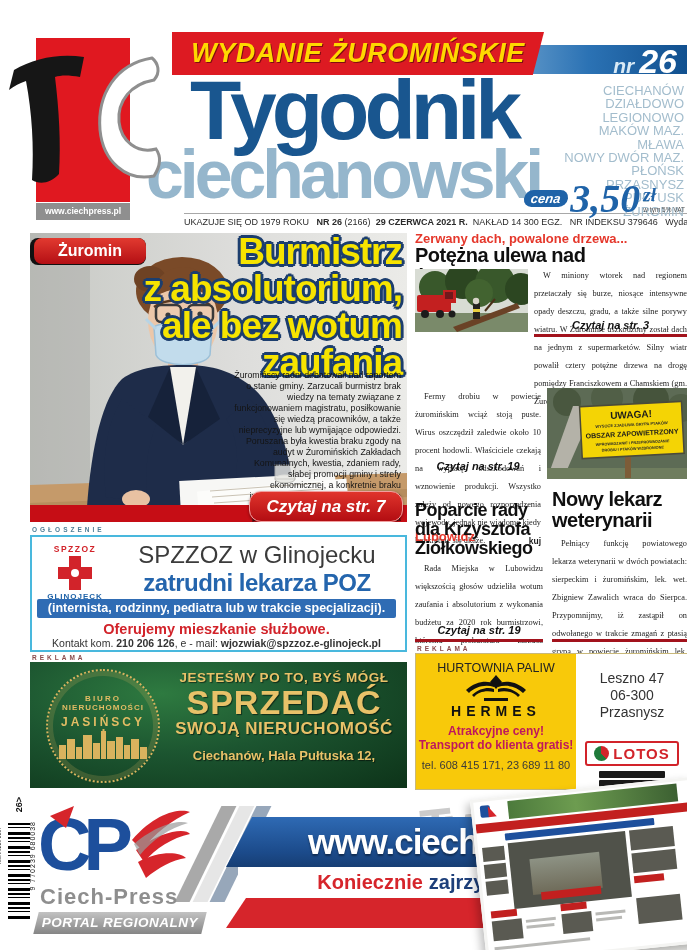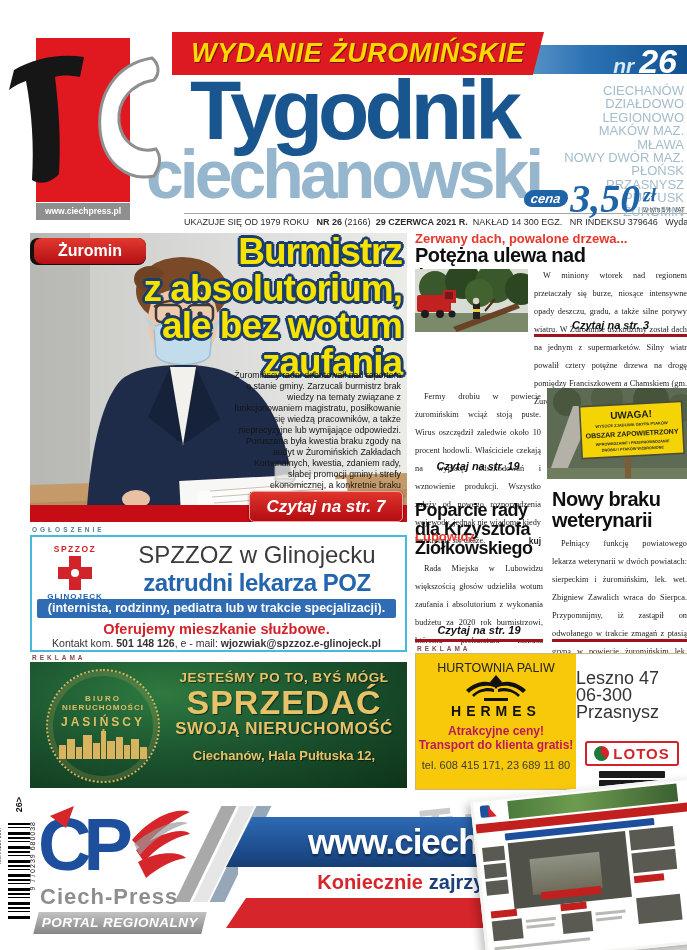--- a/index.html
+++ b/index.html
@@ -49,21 +49,21 @@
        border-radius:8px;color:#fff;font-weight:800;font-size:16px;text-align:center;line-height:26px;}
   .lead-h{position:absolute;right:5px;top:0;text-align:right;z-index:2;
        font-weight:800;font-size:37px;line-height:37px;letter-spacing:-1px;color:#f6e400;
        text-shadow:-2px -2px 0 #1c3e6e,2px -2px 0 #1c3e6e,-2px 2px 0 #1c3e6e,2px 2px 0 #1c3e6e,
                    0 3px 0 #1c3e6e,3px 0 0 #1c3e6e,-3px 0 0 #1c3e6e,0 -3px 0 #1c3e6e;}
   .lead-body{position:absolute;right:6px;top:137px;width:168px;text-align:right;z-index:2;
        font-size:8.8px;line-height:11px;color:#141414;}
   .lead-kuj{position:absolute;right:8px;top:263px;font-size:10px;font-weight:800;z-index:2;}
   .lead-bar{position:absolute;left:0;top:272px;width:100%;height:17px;background:#c60d15;z-index:1;}
   .readmore7{position:absolute;right:4px;top:258px;width:152px;height:29px;z-index:3;
-       background:linear-gradient(180deg,#e0342c,#b30d12);border-radius:5px;
+       background:linear-gradient(180deg,#e0342c,#b30d12);border-radius:12px;
        border:1px solid #f0a0a0;color:#fff;font-style:italic;font-weight:800;font-size:17px;
        text-align:center;line-height:29px;box-shadow:0 1px 3px rgba(0,0,0,.4);}
 
   
   .kicker{color:#e5372b;font-size:13px;font-weight:600;}
   .hl{color:#0f0f0f;font-weight:800;letter-spacing:-.5px;}
   .body{font-family:"Liberation Serif",serif;font-size:8.3px;line-height:18px;
         text-align:justify;color:#1c1c1c;}
   .body .ind{display:inline-block;width:9px;}
   .kuj{font-weight:800;font-family:"Liberation Sans",sans-serif;font-size:8.5px;float:right;}
@@ -110,21 +110,21 @@
   .gtxt .l5{font-size:13px;font-weight:800;}
 
   .hermes{left:415px;top:653px;width:272px;height:135px;border:1px solid #c8b87a;display:flex;}
   .hm-left{width:160px;background:#f8c90a;display:flex;flex-direction:column;align-items:center;
         padding-top:7px;}
   .hm-top{font-size:12.5px;color:#222;}
   .hm-name{font-size:14px;font-weight:800;letter-spacing:5px;color:#111;margin-top:1px;}
   .hm-promo{font-size:12px;font-weight:800;color:#be185d;line-height:14px;text-align:center;margin-top:5px;}
   .hm-tel{font-size:11px;color:#3a3a3a;margin-top:7px;}
   .hm-right{flex:1;background:#fff;display:flex;flex-direction:column;align-items:center;}
-  .hm-addr{font-size:18px;color:#333;line-height:17px;margin-top:16px;}
+  .hm-addr{font-size:14px;color:#333;line-height:17px;text-align:center;margin-top:16px;}
   .lotos{margin-top:20px;border:2px solid #d2232a;border-radius:3px;padding:2px 7px;
         display:flex;align-items:center;gap:4px;background:#fff;}
   .lotos .dot{width:15px;height:15px;border-radius:50%;background:conic-gradient(#d2232a 0 140deg,#1f7a3a 140deg 360deg);}
   .lotos .lt{font-size:15px;font-weight:900;color:#d2232a;letter-spacing:1px;}
   .lotos-bars{margin-top:3px;}
   .lotos-bars div{width:66px;height:7px;background:#1a1a1a;margin-top:2px;border-radius:1px;}
 
   
   .wmark{left:420px;top:788px;font-size:52px;font-weight:800;letter-spacing:-3px;color:#cbcbcb;
         transform:rotate(-6deg);z-index:0;}
@@ -368,42 +368,42 @@
 
   <div class="abs kicker" style="left:415px;top:489px;margin-top:40px;">Lubowidz</div>
   <div class="abs hl" style="left:415px;top:501px;font-size:18px;line-height:19px;width:130px;">Poparcie rady dla Krzysztofa Ziółkowskiego</div>
   <div class="abs body" style="left:415px;top:560px;width:128px;">
     <span class="ind"></span><span>Rada Miejska w Lubowidzu większością głosów udzieliła wotum zaufania i absolutorium z wykonania budżetu za 2020 rok burmistrzowi, któremu prokuratura zarzuca przestępstwa zagrożone karą do 10 lat pozbawienia wolności. Podczas sesji w obu głosowaniach wyniki były identyczne: 12 radnych głosowało za, zaś 3 radnych było przeciwnych.</span>
     <span class="kuj">kuj</span>
   </div>
   <div class="abs readmore" style="left:415px;top:624px;width:128px;">Czytaj na str. 19</div>
   <div class="abs rule" style="left:415px;top:639px;width:128px;"></div>
 
-  <div class="abs hl" style="left:552px;top:489px;font-size:20px;line-height:21px;width:135px;">Nowy braku weterynarii</div>
+  <div class="abs hl" style="left:552px;top:489px;font-size:20px;line-height:21px;width:135px;">Nowy lekarz weterynarii</div>
   <div class="abs body" style="left:552px;top:535px;width:135px;">
     <span class="ind"></span><span>Pełniący funkcję powiatowego lekarza weterynarii w dwóch powiatach: sierpeckim i żuromińskim, lek. wet. Zbigniew Zawalich wraca do Sierpca. Przypomnijmy, iż zastąpił on odwołanego w trakcie zmagań z ptasią grypą w powiecie żuromińskim lek. wet. Vaclava Babińskiego. Od 1 lipca funkcję tę obejmie Anna Zawadzka, dotychczasowa powiatowa lekarz weterynarii w Przasnyszu.</span><br>
     <span class="kuj">kuj</span>
   </div>
   <div class="abs rule" style="left:552px;top:639px;width:135px;"></div>
 
   <div class="abs lbl og" style="left:32px;top:526px;">OGŁOSZENIE</div>
   <div class="abs spzzoz">
     <div class="sp-logo">
       <div class="t">SPZZOZ</div>
       <div class="cross">
           <div class="sq"></div>
         </div>
       <div class="b">GLINOJECK</div>
     </div>
     <div class="sp-t1">SPZZOZ w Glinojecku</div>
     <div class="sp-t2">zatrudni lekarza POZ</div>
     <div class="sp-bar">(internista, rodzinny, pediatra lub w trakcie specjalizacji).</div>
     <div class="sp-offer">Oferujemy mieszkanie służbowe.</div>
     <div class="sp-contact">
-      <span>Kontakt kom. </span><b>501 148 126</b><span>, e - mail: </span><b>wjozwiak@spzzoz.e-glinojeck.pl</b>
+      <span>Kontakt kom. </span><b>210 206 126</b><span>, e - mail: </span><b>wjozwiak@spzzoz.e-glinojeck.pl</b>
     </div>
   </div>
 
   <div class="abs lbl rk" style="left:32px;top:654px;">REKLAMA</div>
   <div class="abs greenad">
     <div class="emblem">
       <div class="e1">BIURO</div>
       <div class="e2">NIERUCHOMOŚCI</div>
       <div class="e3">JASIŃSCY</div>
       <svg width="92" height="30" viewBox="0 0 92 30">

